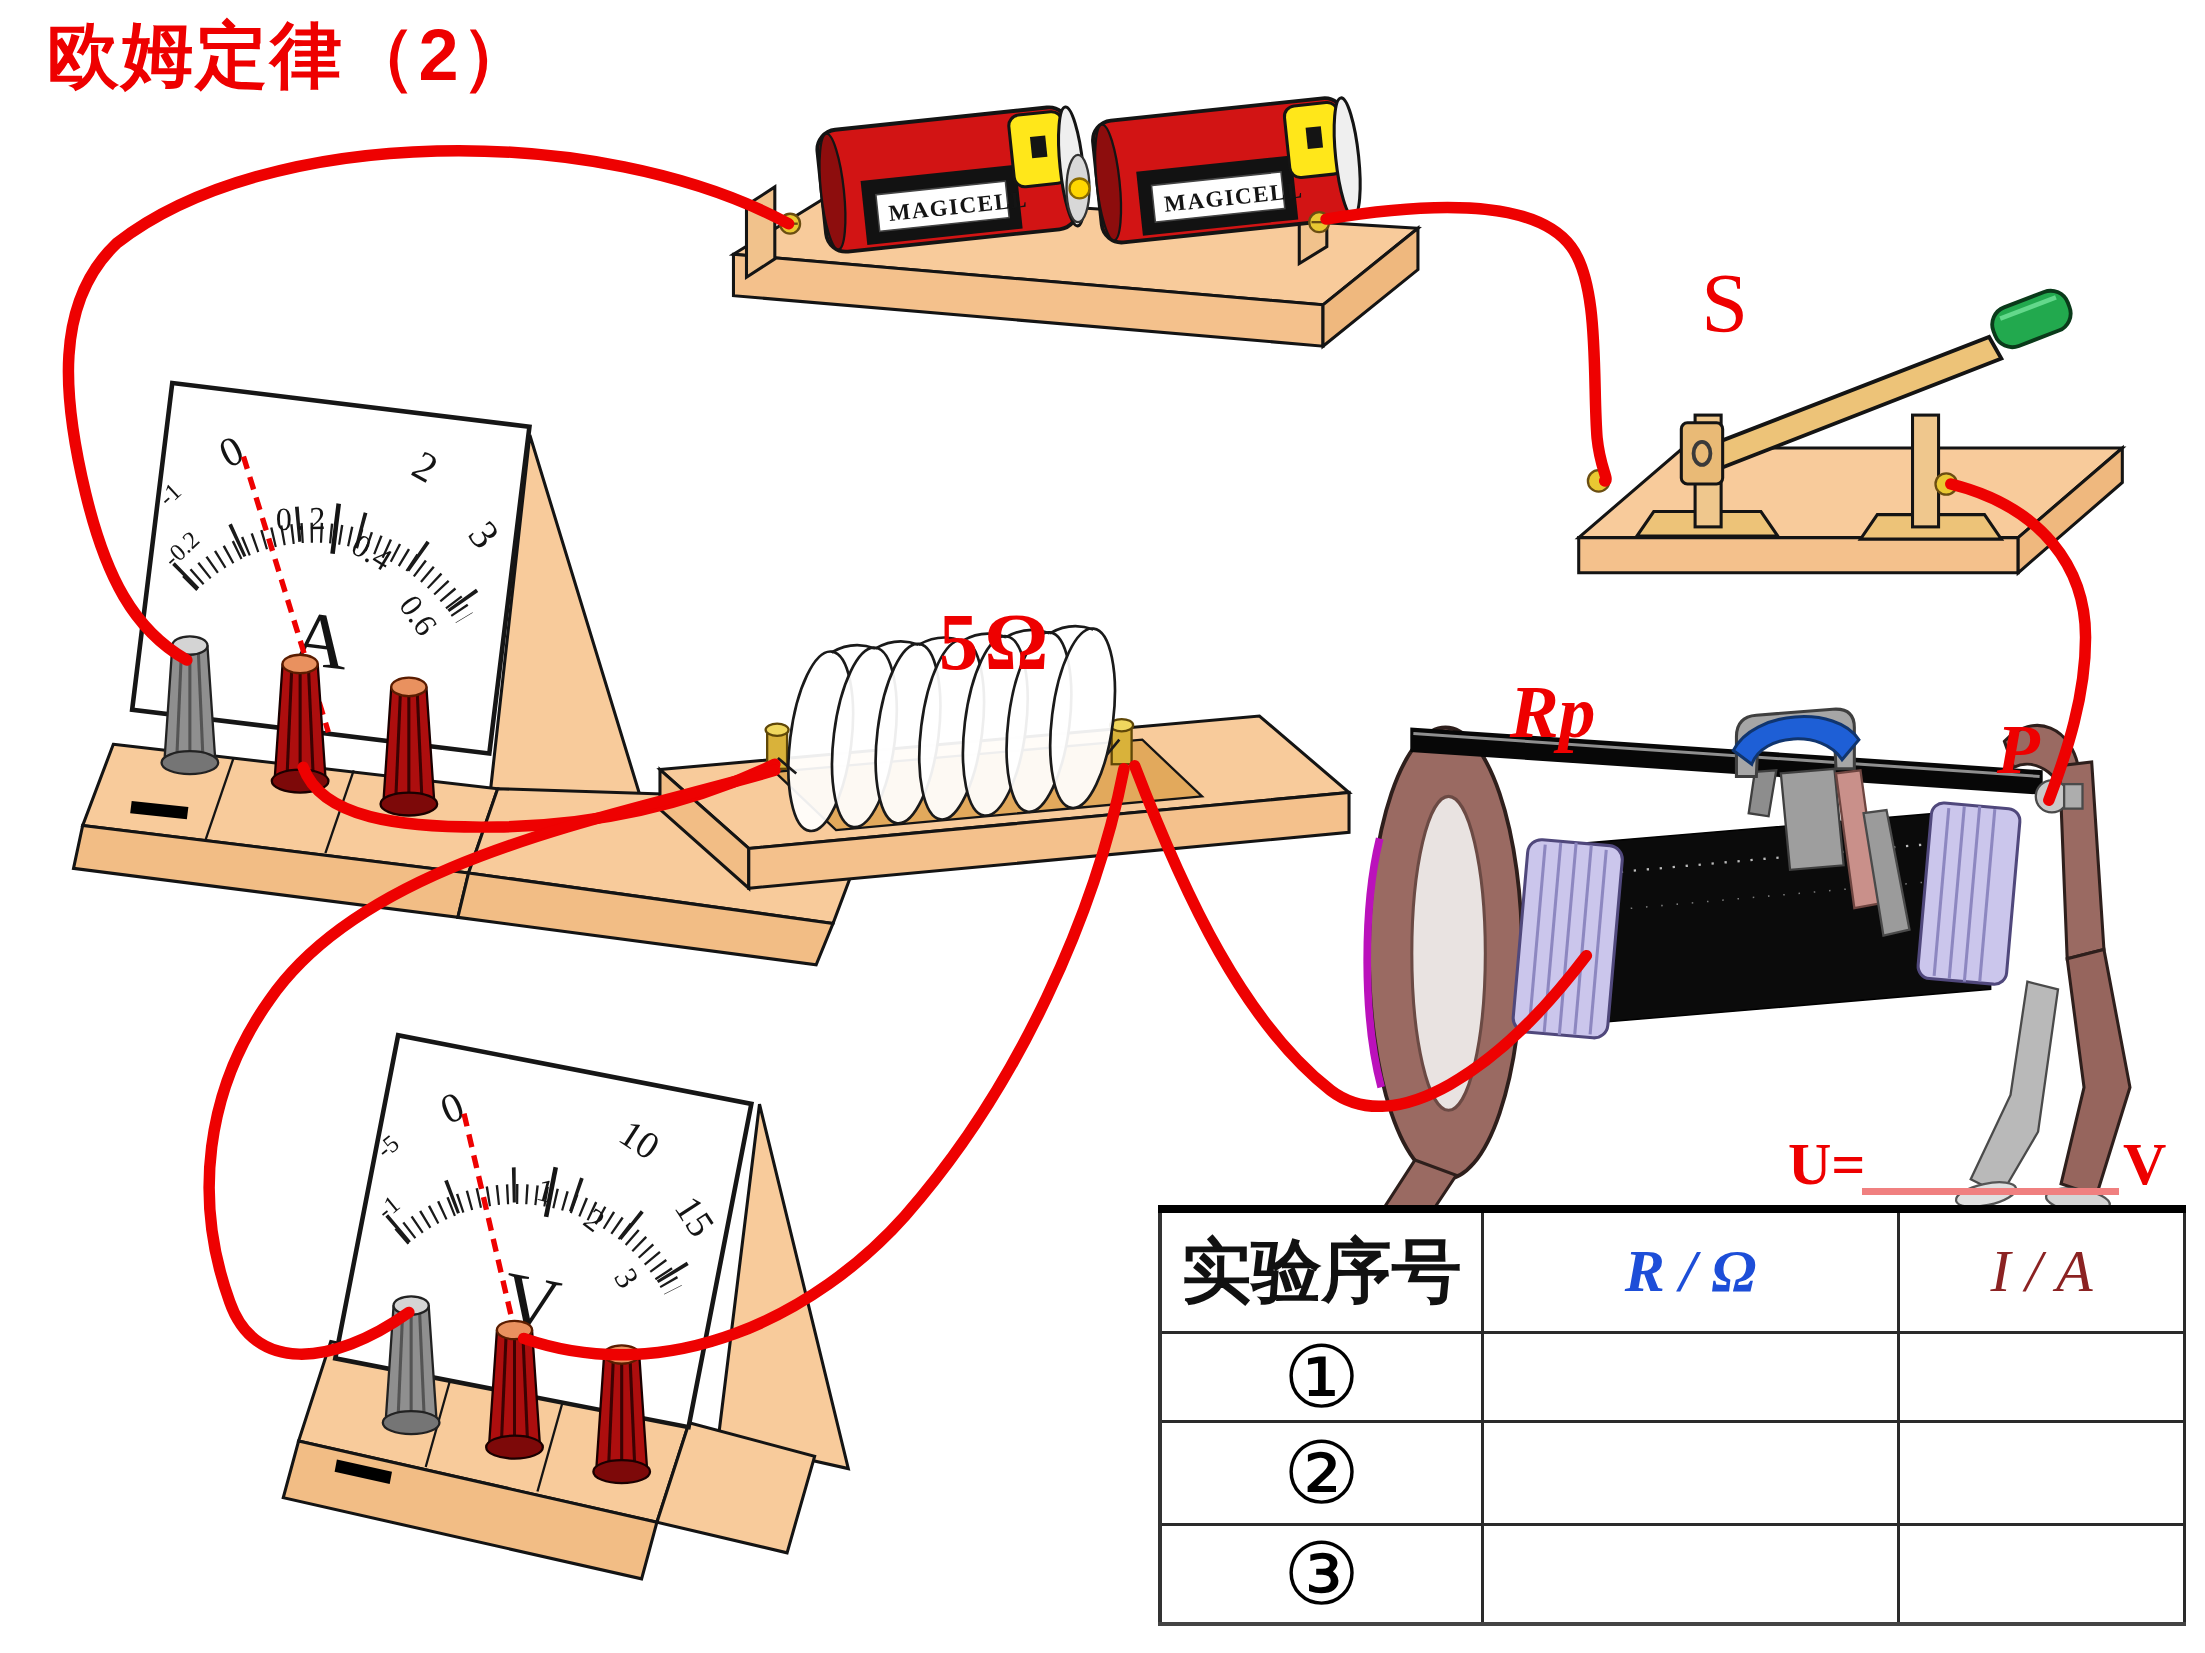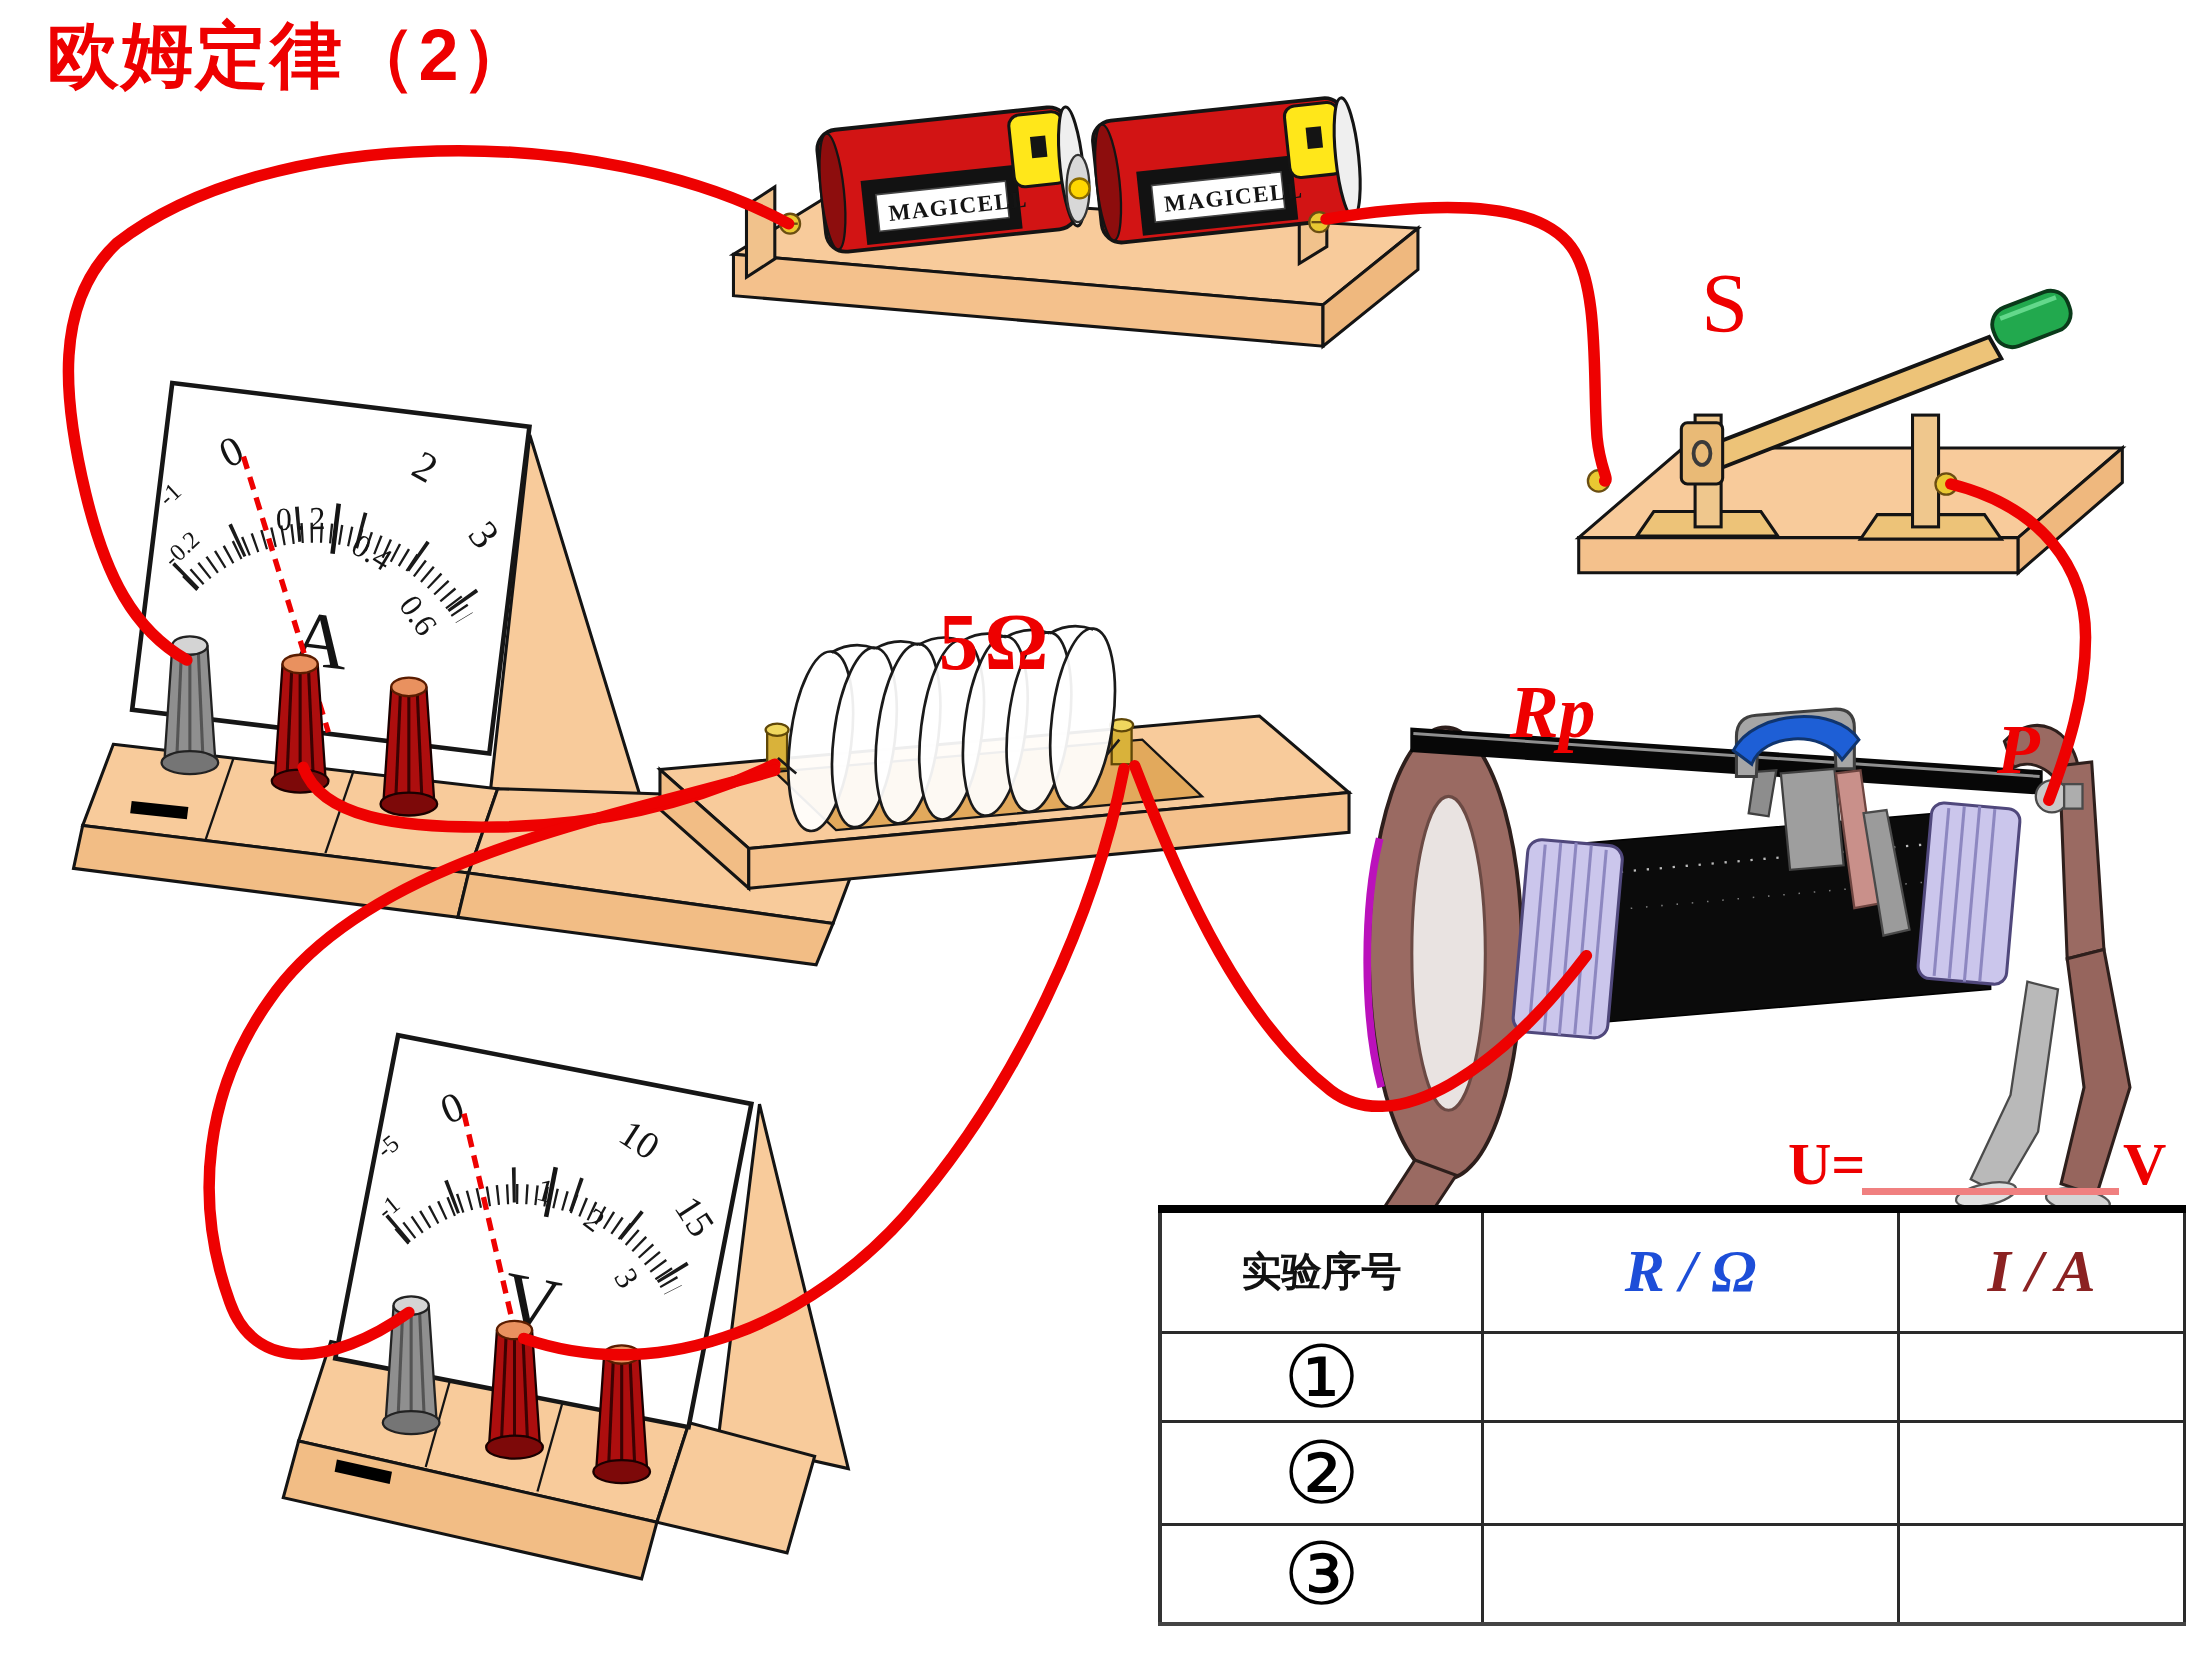--- a/index.html
+++ b/index.html
@@ -6,23 +6,23 @@
   .canvas{position:relative;width:2205px;height:1654px;background:#ffffff;overflow:hidden;
           font-family:"Liberation Sans",sans-serif;}
   .page-title{position:absolute;left:47px;top:7.7px;font-size:72px;font-weight:700;
           color:#EE0000;letter-spacing:2.3px;font-family:"Liberation Sans",sans-serif;}
   svg text{font-family:"Liberation Serif",serif;fill:#141414;}
   svg .redlbl{fill:#EE0000;}
   .exp-table{position:absolute;left:1158px;top:1205px;}
   .exp-table table{border-collapse:collapse;table-layout:fixed;background:#fff;}
   .exp-table td,.exp-table th{border:3.1px solid #2a2a2a;padding:0;text-align:center;vertical-align:middle;overflow:visible;}
   .exp-table table{border-top:8.4px solid #000;border-bottom:4.6px solid #444;border-left:4.6px solid #333;border-right:3.8px solid #333;}
-  .exp-table .hdr-cn{width:319px;font-size:40px;font-weight:700;color:#111;font-family:"Liberation Serif",serif;}
+  .exp-table .hdr-cn{width:319px;font-size:70px;font-weight:700;color:#111;font-family:"Liberation Serif",serif;}
   .exp-table .hdr-r{width:413px;font-size:60px;font-style:italic;font-weight:700;color:#1d4ed8;font-family:"Liberation Serif",serif;}
-  .exp-table .hdr-i{width:283px;font-size:60px;font-style:italic;font-weight:700;color:#8B2222;font-family:"Liberation Serif",serif;}
+  .exp-table .hdr-i{width:283px;font-size:60px;font-style:italic;font-weight:400;color:#8B2222;font-family:"Liberation Serif",serif;}
   .exp-table .rowlbl{font-size:86px;line-height:1;color:#000;font-family:"DejaVu Sans",sans-serif;}
   .exp-table tr.hrow{height:123px;}
   .exp-table tr.r1{height:80px;}
   .exp-table tr.r2{height:103px;}
   .exp-table tr.r3{height:100px;}
   .u-note{position:absolute;left:1788px;top:1130px;width:398px;color:#EE0000;
           font-family:"Liberation Serif",serif;font-size:60px;font-weight:700;}
   .u-note .blankline{position:absolute;left:74px;top:58px;width:257px;height:0;border-bottom:7.7px solid #F08080;}
   .u-note .vunit{position:absolute;left:335px;top:0;}
 </style>

